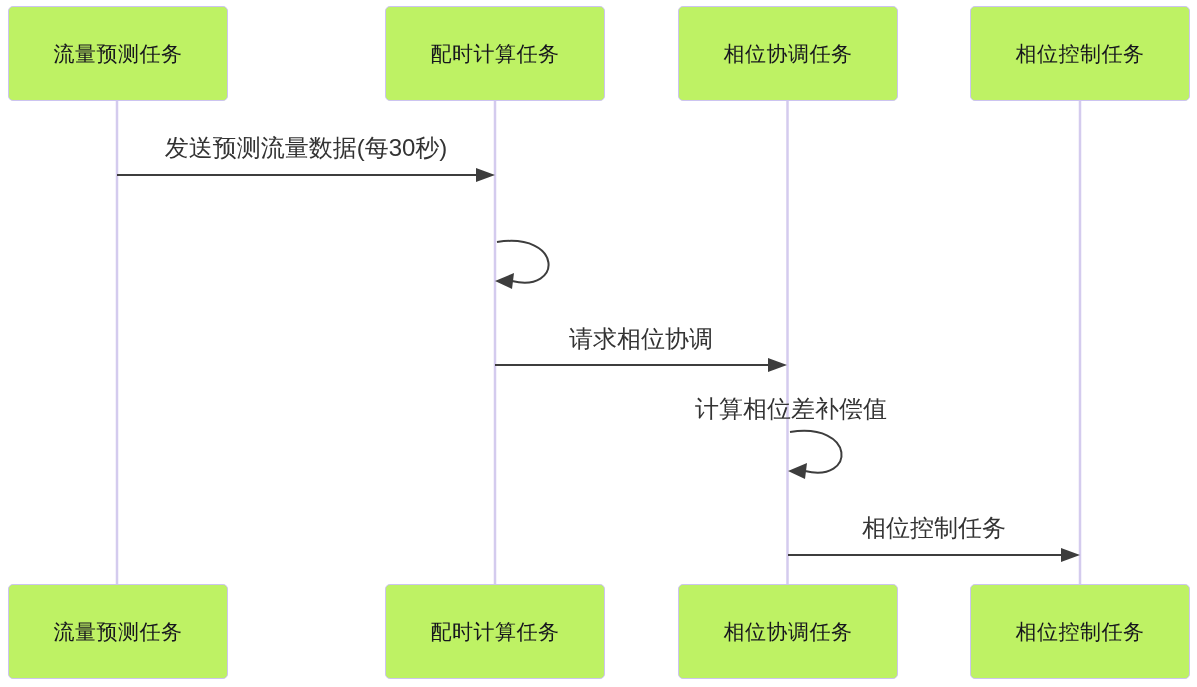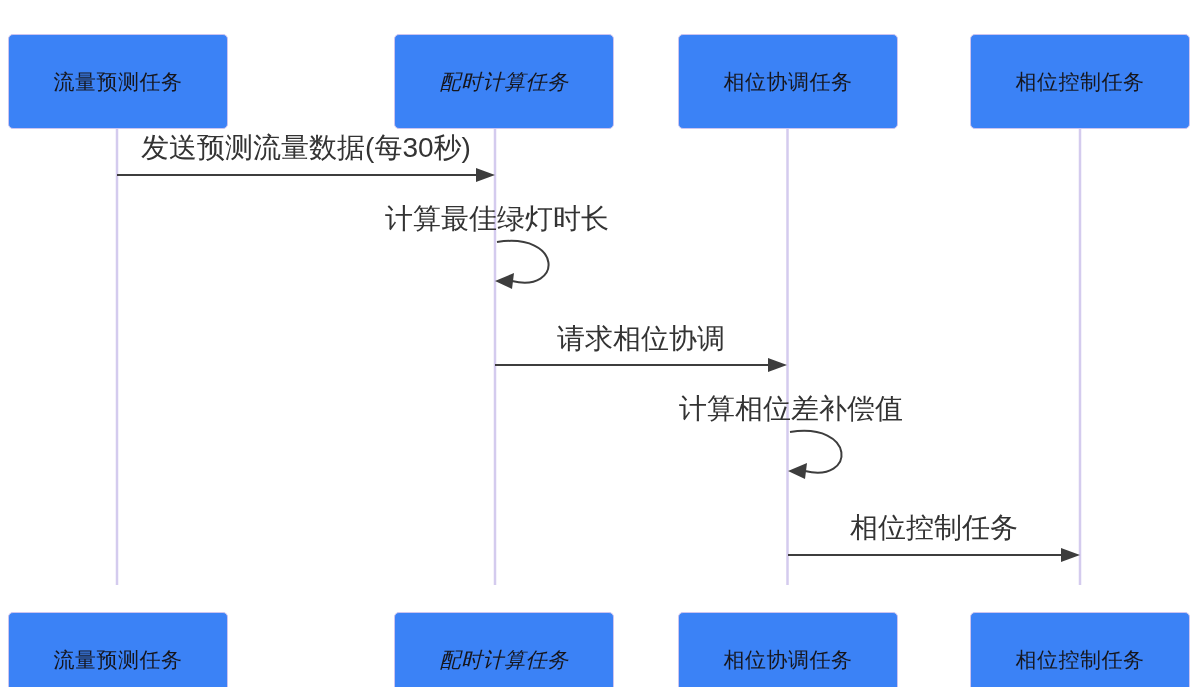--- a/index.html
+++ b/index.html
@@ -30,43 +30,42 @@
     fill: none;
   }
   .msg-head {
     fill: #3d3d3d;
     stroke: none;
   }
   .actor {
     position: absolute;
     width: 220px;
     height: 95px;
-    background: #3b82f6;
+    background: #bef264;
     border: 1.5px solid #ccc4f0;
     border-radius: 5px;
     box-sizing: border-box;
     display: flex;
     align-items: center;
     justify-content: center;
     font-size: 21px;
     color: #16161d;
     letter-spacing: 0.5px;
-    margin-top: 28px;
   }
   .actor.row-top { top: 6px; }
   .actor.row-bottom { top: 584px; }
   .actor.col-1 { left: 8px; }
-  .actor.col-2 { left: 394px; font-style: italic; }
+  .actor.col-2 { left: 385px; }
   .actor.col-3 { left: 678px; text-align: center; }
   .actor.col-4 { left: 970px; }
   .msg-label {
     position: absolute;
     transform: translate(-50%, -50%);
     white-space: nowrap;
-    font-size: 28px;
+    font-size: 24px;
     color: #333333;
   }
   .msg-label.m0 { left: 306px; top: 148px; }
   .msg-label.m1 { left: 497px; top: 219px; }
   .msg-label.m2 { left: 641px; top: 339px; }
   .msg-label.m3 { left: 791px; top: 409px; }
   .msg-label.m4 { left: 934px; top: 528px; }
 </style>
 </head>
 <body>
@@ -116,18 +115,17 @@
     <span>配时计算任务</span>
   </div>
   <div class="actor row-bottom col-3">
     <span>相位协调任务</span>
   </div>
   <div class="actor row-bottom col-4">
     <span>相位控制任务</span>
   </div>
 
   <div class="msg-label m0">发送预测流量数据(每30秒)</div>
-  <div class="msg-label m1">计算最佳绿灯时长</div>
   <div class="msg-label m2">请求相位协调</div>
   <div class="msg-label m3">计算相位差补偿值</div>
   <div class="msg-label m4">相位控制任务</div>
 
 </div>
 
 </body></html>

